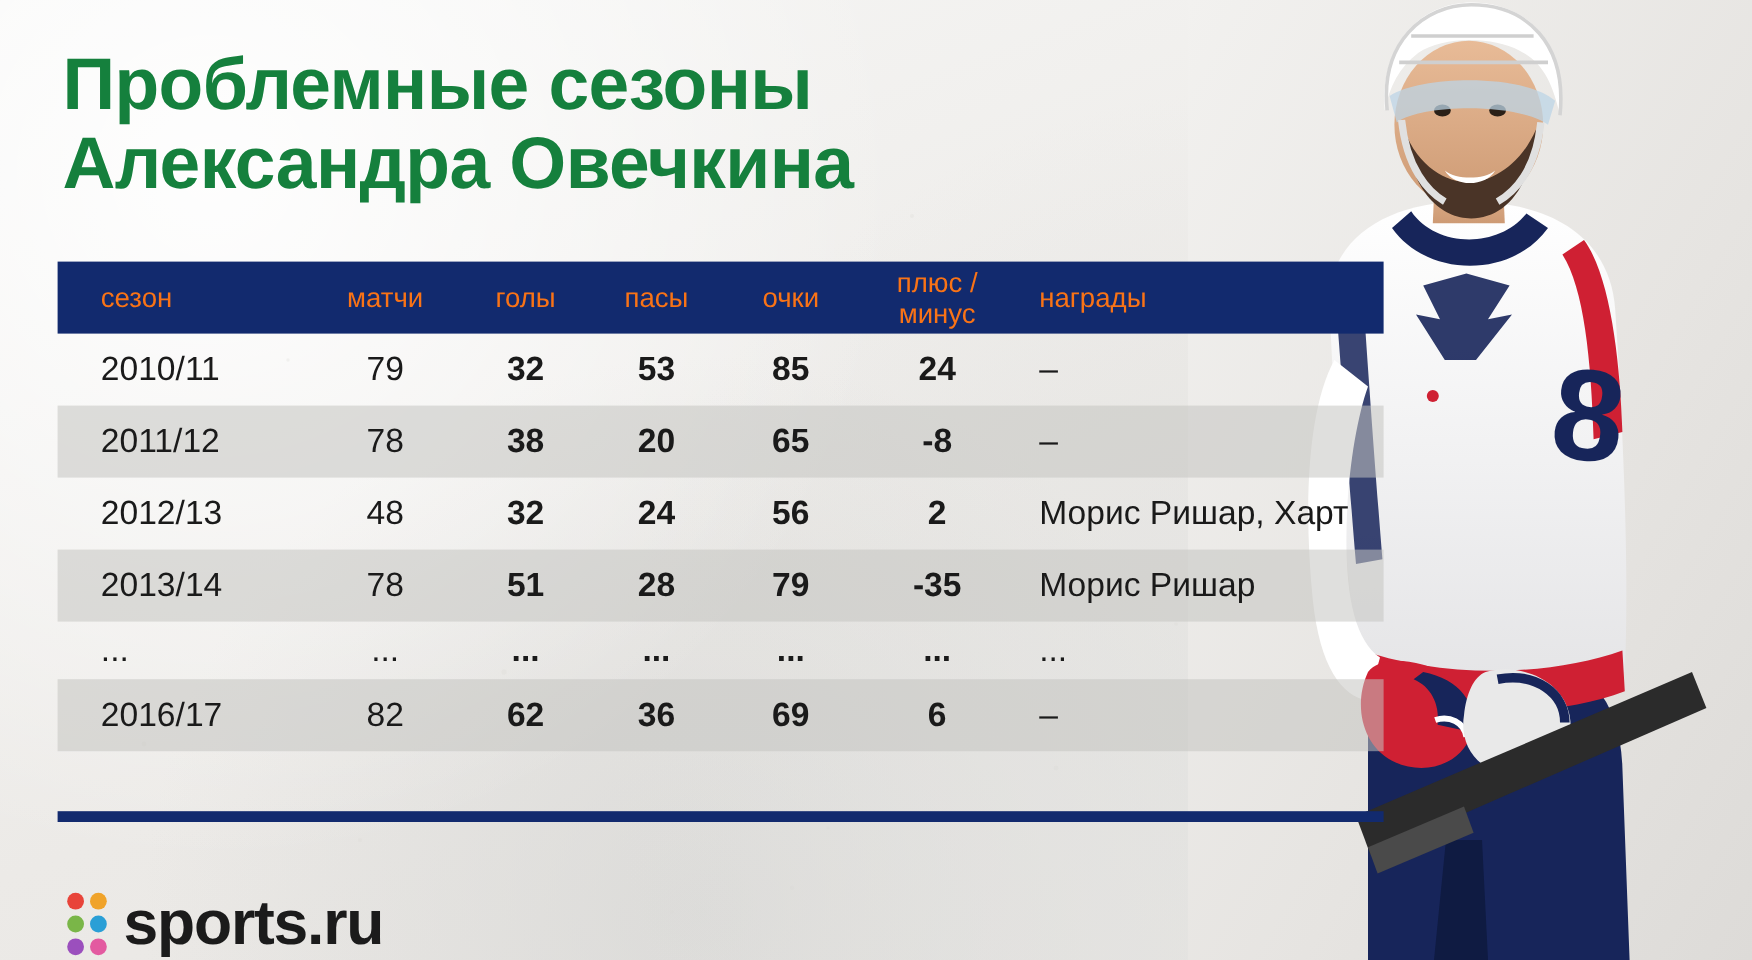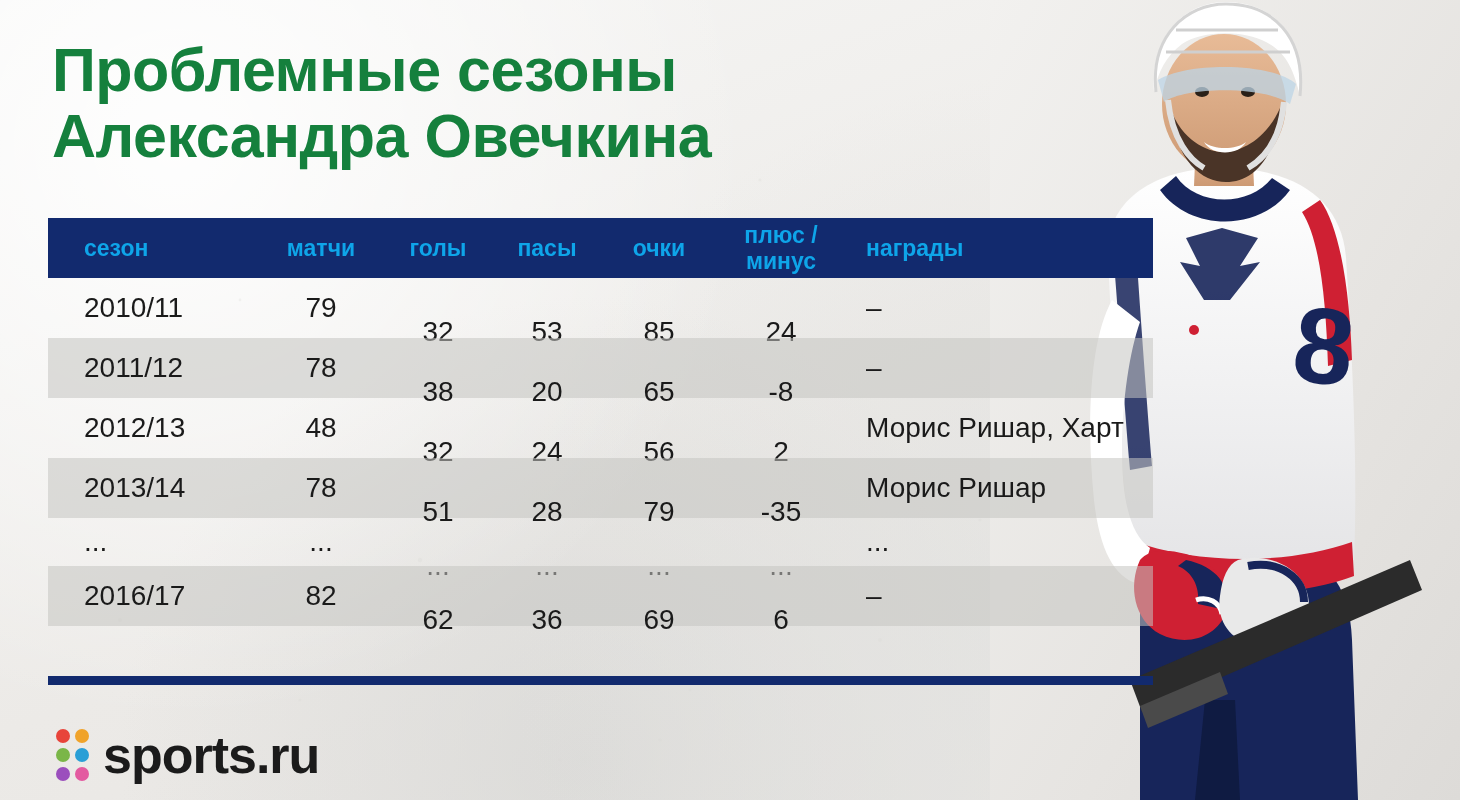--- a/index.html
+++ b/index.html
@@ -91,56 +91,56 @@
     position: absolute;
     top: 0;
     height: 100%;
     display: flex;
     align-items: center;
     font-size: 28px;
     color: #1a1a1a;
   }
   .thead .cell {
     font-size: 23px;
-    font-weight: bold;
-    color: #0ea5e9;
+    font-weight: normal;
+    color: #f97316;
   }
   .c-season  { left: 36px;  width: 190px; justify-content: flex-start; }
   .c-games   { left: 214px; width: 118px; justify-content: center; }
   .c-goals   { left: 340px; width: 100px; justify-content: center; }
   .c-assists { left: 444px; width: 110px; justify-content: center; }
   .c-points  { left: 556px; width: 110px; justify-content: center; text-align: center; }
   .c-pm      { left: 668px; width: 130px; justify-content: center; }
   .c-awards  { left: 818px; width: 290px; justify-content: flex-start; }
 
   .thead .c-pm {
     flex-direction: column;
     align-items: center;
     justify-content: center;
     line-height: 1.15;
     text-align: right;
   }
   .thead .c-season,
   .thead .c-awards { justify-content: flex-start; }
 
-  .bold { font-weight: normal; margin-top: 24px; }
+  .bold { font-weight: bold; }
 
   .bottom-bar {
     position: absolute;
     left: 48px;
     top: 676px;
     width: 1105px;
     height: 9px;
     background: #122a6e;
   }
 
   .logo {
     position: absolute;
     left: 56px;
-    top: 725px;
+    top: 740px;
     display: flex;
     align-items: center;
     gap: 14px;
     justify-content: space-between;
   }
   .logo-dots {
     display: grid;
     grid-template-columns: 14px 14px;
     grid-template-rows: 14px 14px 14px;
     gap: 5px;

